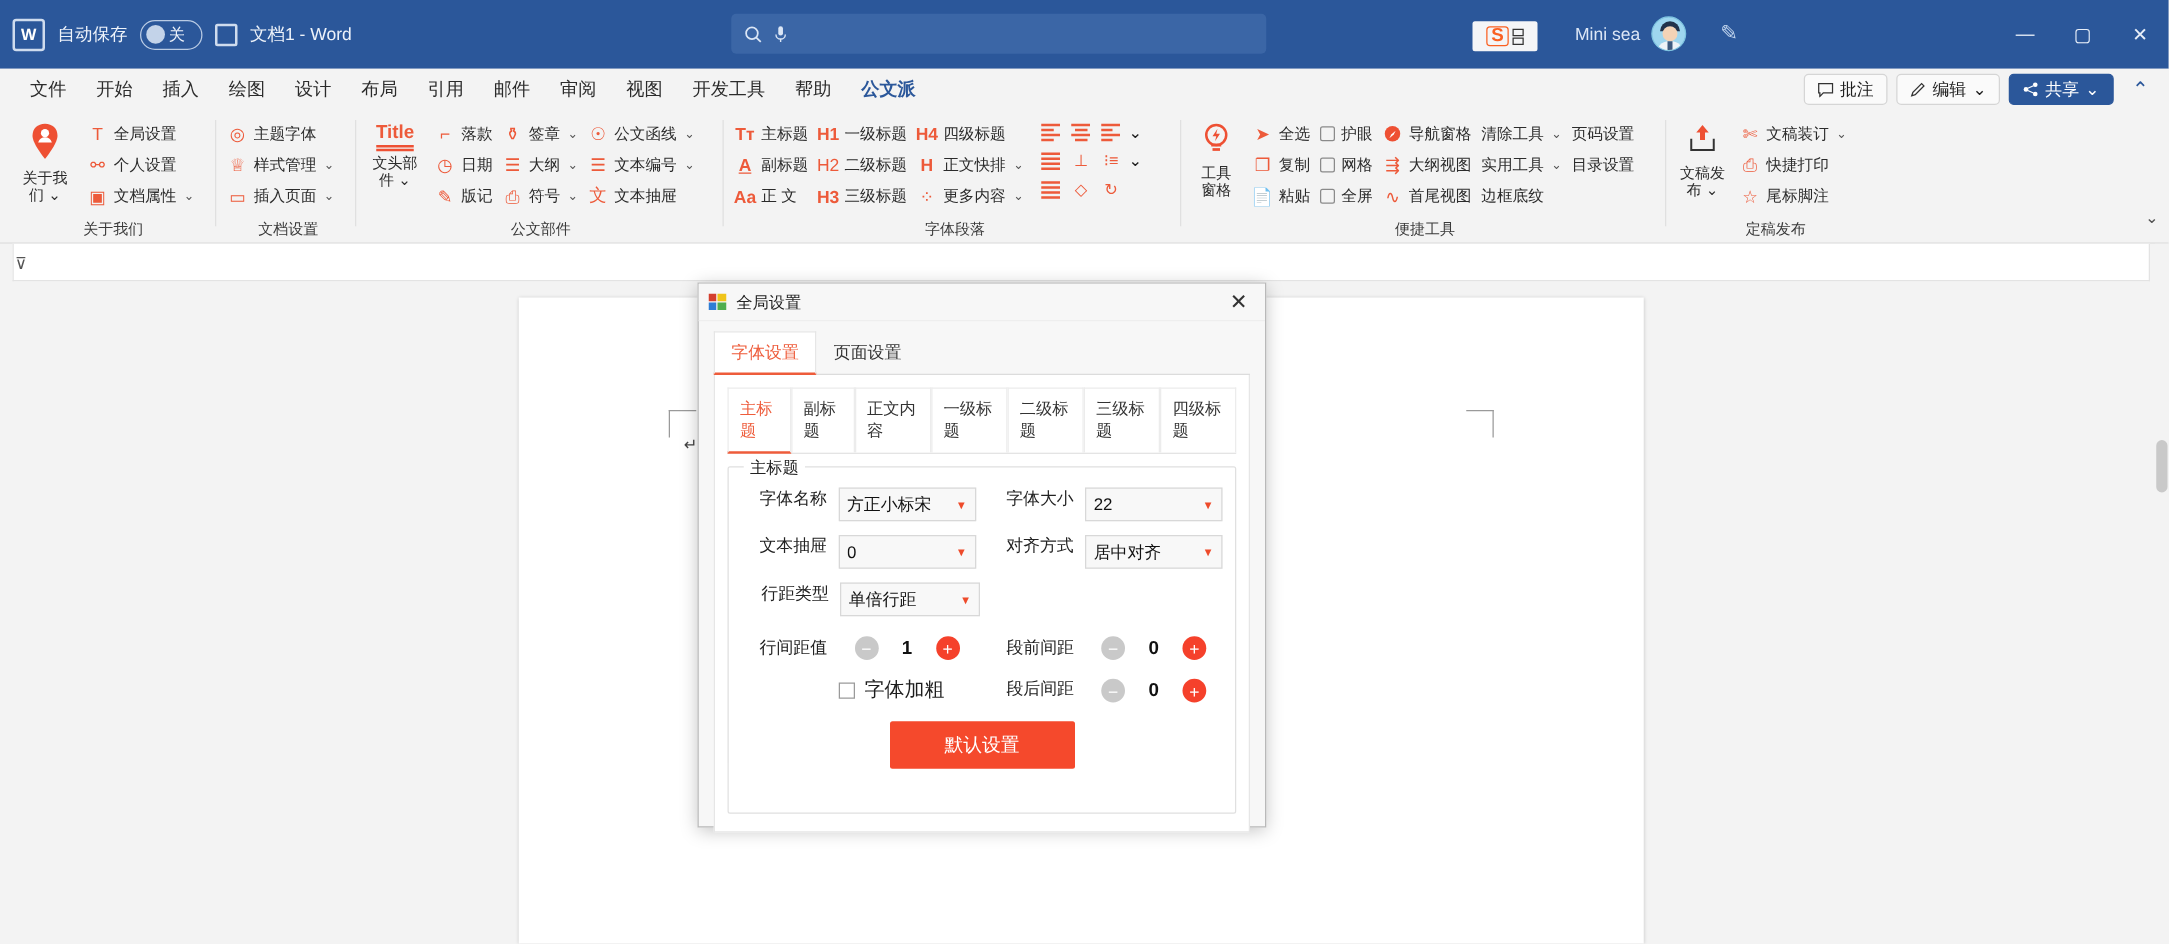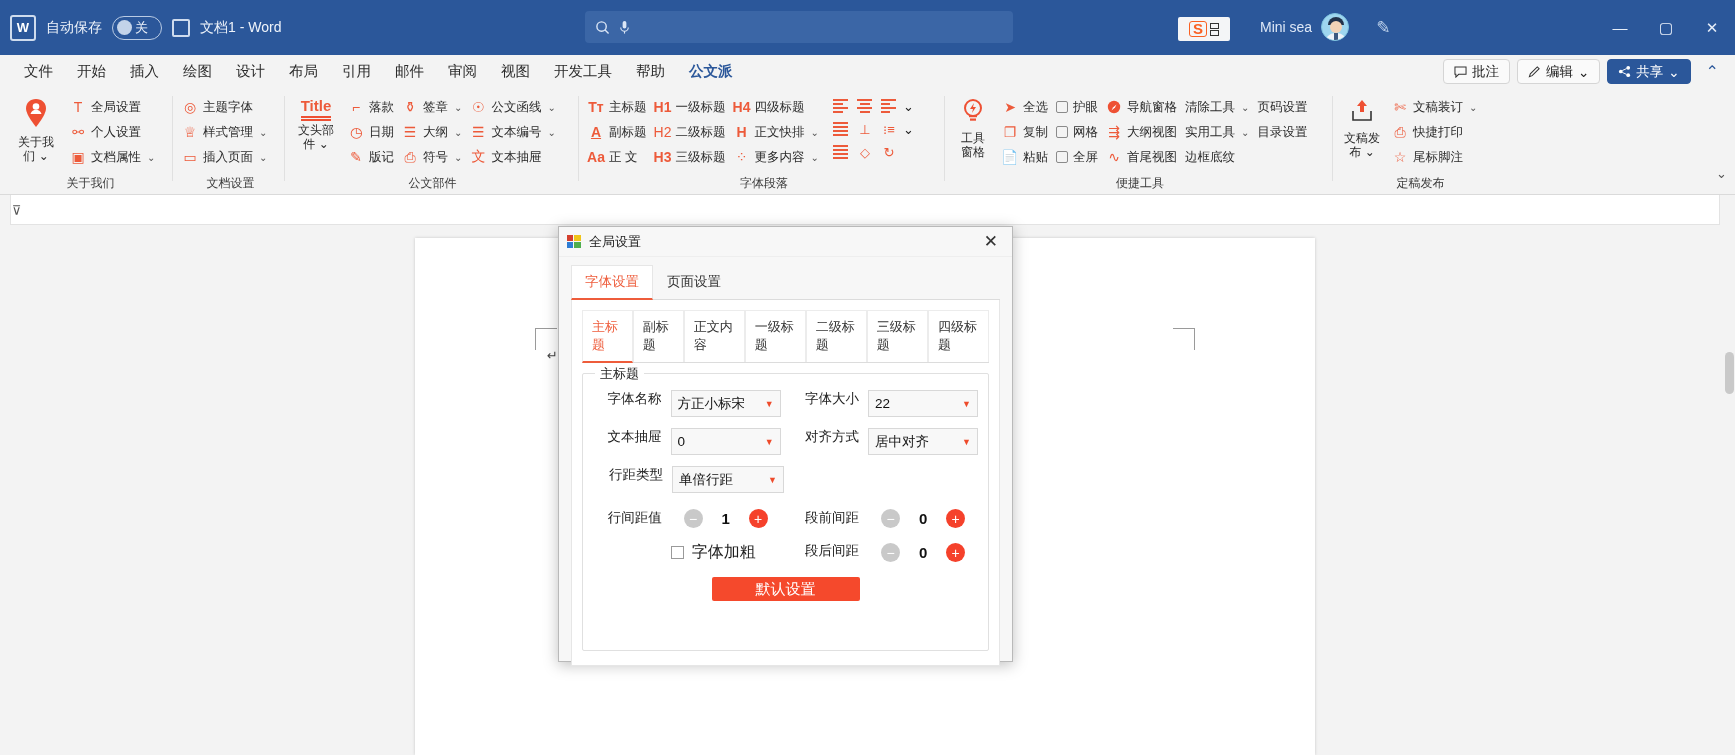--- a/index.html
+++ b/index.html
@@ -207,21 +207,21 @@
     width:19px;height:19px;border-radius:50%;
     display:flex;align-items:center;justify-content:center;
     font-size:14px; color:#fff; line-height:1;
   }
   .circbtn.minus{ background:#c9c9c9; }
   .circbtn.plus{ background:#f5412b; }
   .spinval{ min-width:26px; text-align:center; font-size:15px; color:#111; font-weight:bold;}
   .chkrow{ display:flex; align-items:center; gap:8px; }
   .chkbox{ width:13px;height:13px;border:1px solid #9a9a9a; background:#fff;}
   .defbtn{
-    margin:14px auto 16px auto; width:148px; height:24px; background:#f5492c;
+    margin:14px auto 16px auto; width:148px; height:38px; background:#f5492c;
     color:#fff; font-size:15px; display:flex; align-items:center; justify-content:center;
     border-radius:2px;
   }
 </style>
 </head>
 <body>
 
 <div class="titlebar">
   <div class="tb-left">
     <div class="word-icon">W</div>

